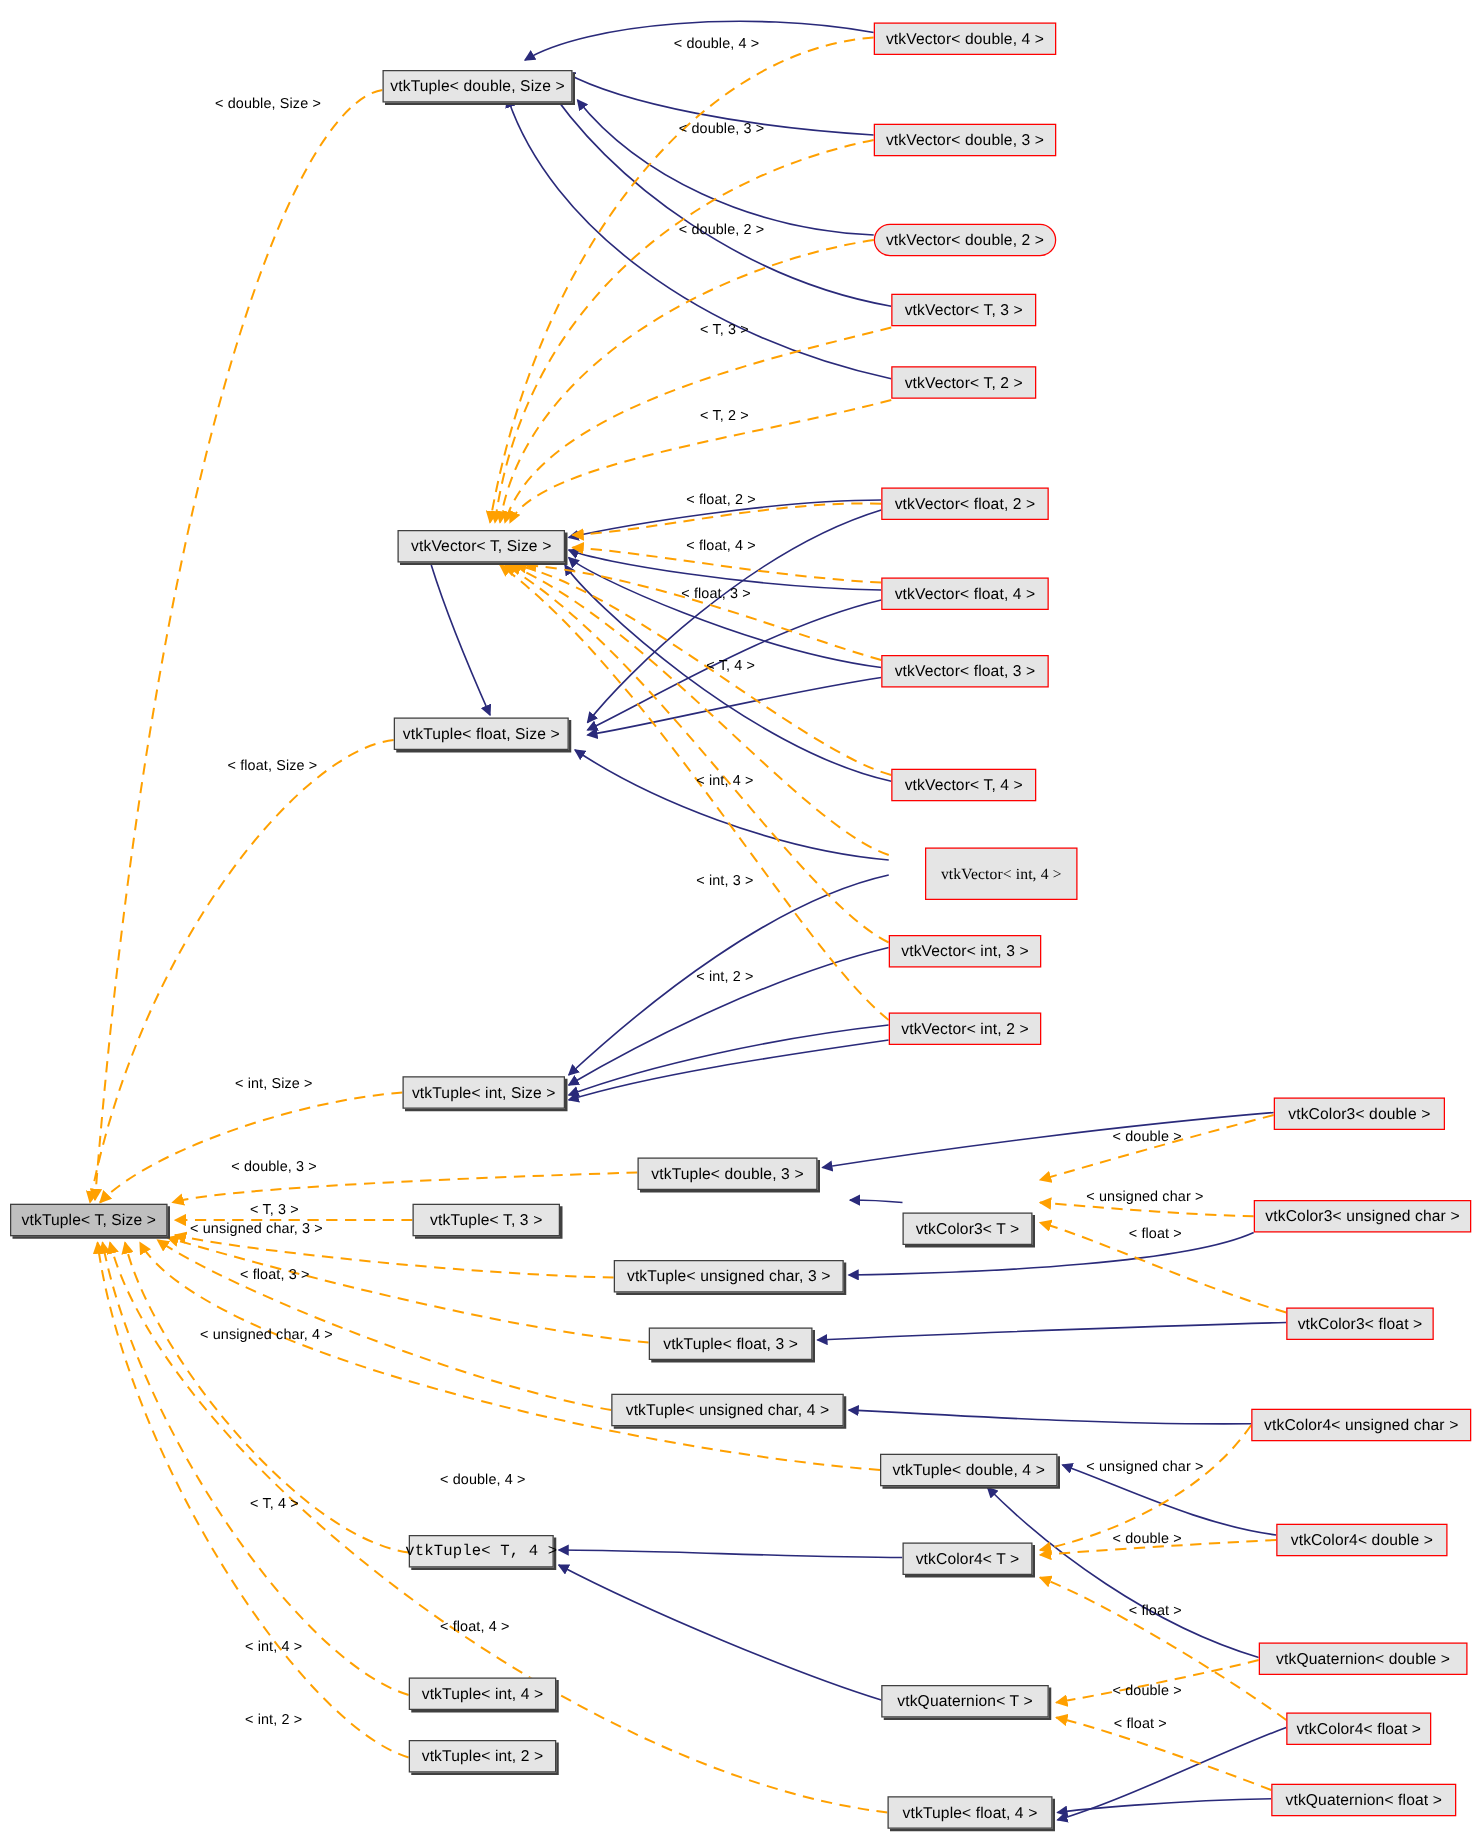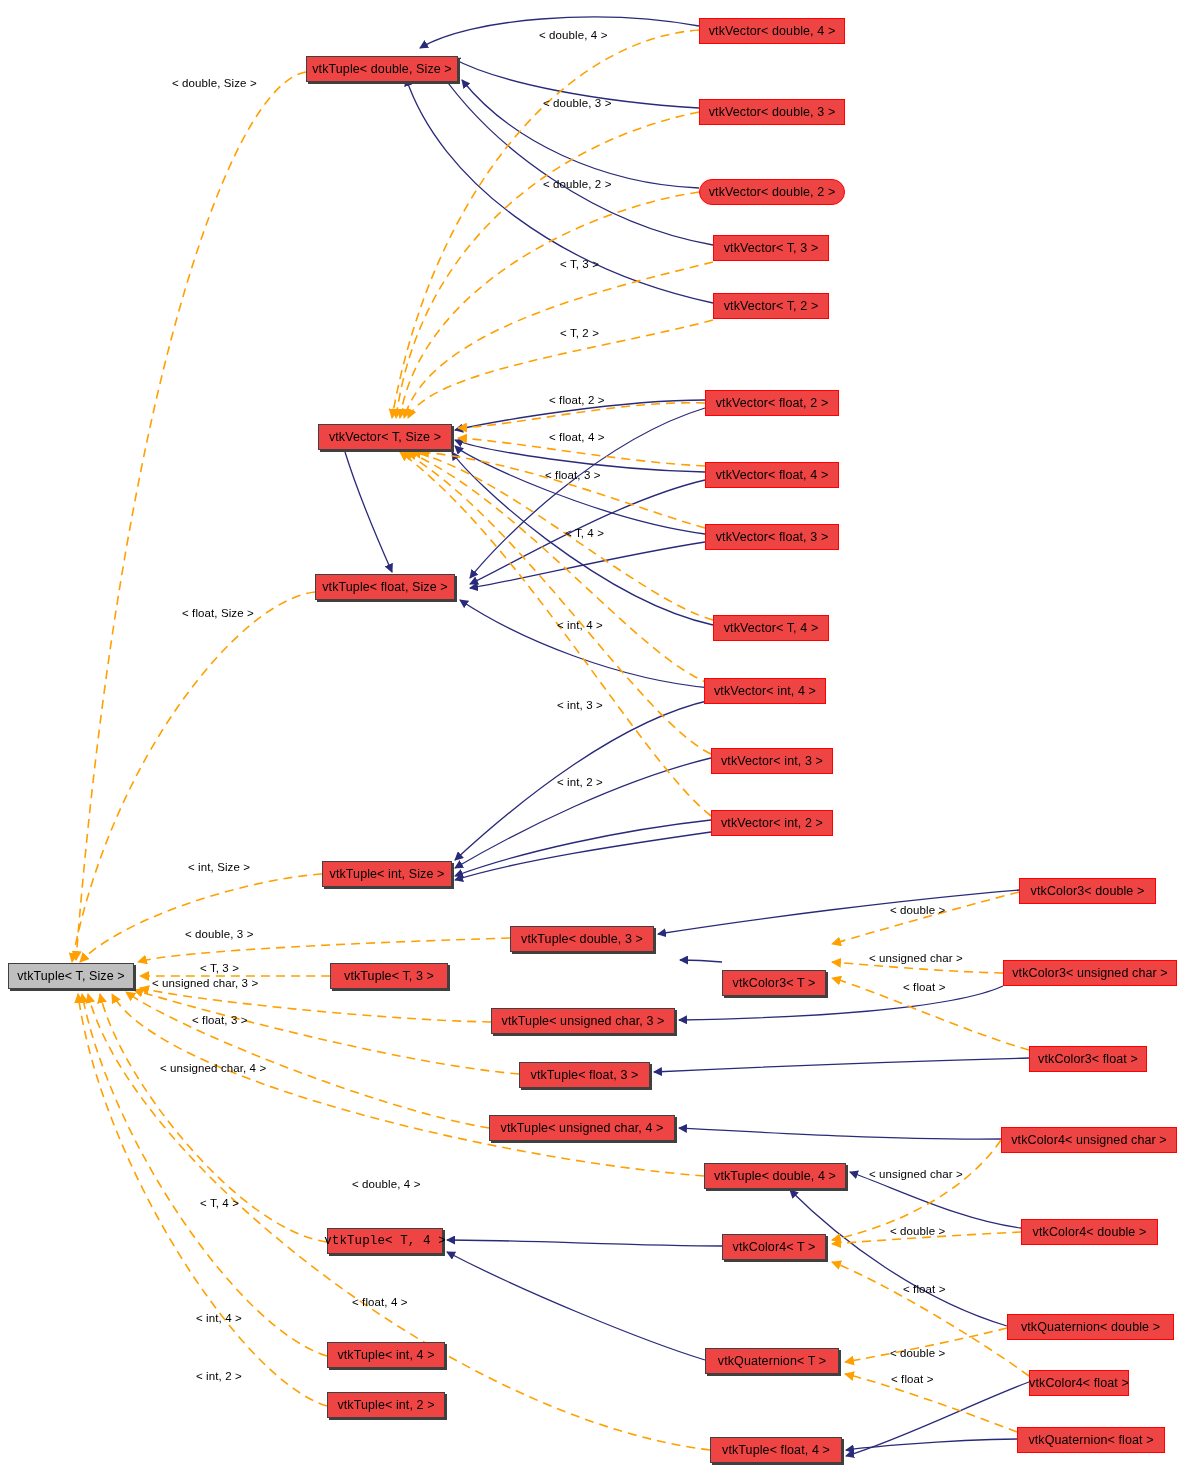--- a/index.html
+++ b/index.html
@@ -11,21 +11,21 @@
     overflow:hidden;
   }
   #edges{position:absolute;left:0;top:0;width:1181px;height:1476px;}
   .node{
     position:absolute;
     box-sizing:border-box;
     display:flex;align-items:center;justify-content:center;
     font-size:12.5px;
     color:#000000;
     white-space:nowrap;
-    background:#ef4444;
+    background:#e5e5e5;
     letter-spacing:0.1px;
     line-height:1;
   }
   
   .node.solid{
     border:1px solid #404040;
     box-shadow:2px 2px 0 0 #404040;
   }
   .node.red{
     border:1.4px solid #ff0000;
@@ -161,30 +161,30 @@
       <div class="node solid" style="left: 705px; top: 1348px; width: 134px; height: 26px;">vtkQuaternion&lt; T &gt;</div>
       <div class="node red" style="left: 699px; top: 18px; width: 146px; height: 26px;">vtkVector&lt; double, 4 &gt;</div>
       <div class="node red" style="left: 699px; top: 99px; width: 146px; height: 26px;">vtkVector&lt; double, 3 &gt;</div>
       <div class="node red" style="left: 699px; top: 179px; width: 146px; height: 26px; border-radius: 13px;">vtkVector&lt; double, 2 &gt;</div>
       <div class="node red" style="left: 713px; top: 235px; width: 116px; height: 26px;">vtkVector&lt; T, 3 &gt;</div>
       <div class="node red" style="left: 713px; top: 293px; width: 116px; height: 26px;">vtkVector&lt; T, 2 &gt;</div>
       <div class="node red" style="left: 705px; top: 390px; width: 134px; height: 26px;">vtkVector&lt; float, 2 &gt;</div>
       <div class="node red" style="left: 705px; top: 462px; width: 134px; height: 26px;">vtkVector&lt; float, 4 &gt;</div>
       <div class="node red" style="left: 705px; top: 524px; width: 134px; height: 26px;">vtkVector&lt; float, 3 &gt;</div>
       <div class="node red" style="left: 713px; top: 615px; width: 116px; height: 26px;">vtkVector&lt; T, 4 &gt;</div>
-      <div class="node red" style="left: 704px; top: 678px; width: 122px; height: 26px;">vtkVector&lt; int, 4 &gt;</div>
+      <div class="node red" style="left: 740px; top: 678px; width: 122px; height: 42px; font-family: Liberation Serif, serif;">vtkVector&lt; int, 4 &gt;</div>
       <div class="node red" style="left: 711px; top: 748px; width: 122px; height: 26px;">vtkVector&lt; int, 3 &gt;</div>
       <div class="node red" style="left: 711px; top: 810px; width: 122px; height: 26px;">vtkVector&lt; int, 2 &gt;</div>
       <div class="node red" style="left: 1019px; top: 878px; width: 137px; height: 26px;">vtkColor3&lt; double &gt;</div>
       <div class="node red" style="left: 1003px; top: 960px; width: 174px; height: 26px;">vtkColor3&lt; unsigned char &gt;</div>
       <div class="node red" style="left: 1029px; top: 1046px; width: 118px; height: 26px;">vtkColor3&lt; float &gt;</div>
       <div class="node red" style="left: 1001px; top: 1127px; width: 176px; height: 26px;">vtkColor4&lt; unsigned char &gt;</div>
       <div class="node red" style="left: 1021px; top: 1219px; width: 137px; height: 26px;">vtkColor4&lt; double &gt;</div>
       <div class="node red" style="left: 1007px; top: 1314px; width: 167px; height: 26px;">vtkQuaternion&lt; double &gt;</div>
-      <div class="node red" style="left: 1029px; top: 1370px; width: 100px; height: 26px;">vtkColor4&lt; float &gt;</div>
+      <div class="node red" style="left: 1029px; top: 1370px; width: 116px; height: 26px;">vtkColor4&lt; float &gt;</div>
       <div class="node red" style="left: 1017px; top: 1427px; width: 148px; height: 26px;">vtkQuaternion&lt; float &gt;</div>
     </div>
 
   <div id="labels-layer">
       <div class="elabel" style="left: 539px; top: 30px;">&lt; double, 4 &gt;</div>
       <div class="elabel" style="left: 172px; top: 78px; text-align: center;">&lt; double, Size &gt;</div>
       <div class="elabel" style="left: 543px; top: 98px;">&lt; double, 3 &gt;</div>
       <div class="elabel" style="left: 543px; top: 179px;">&lt; double, 2 &gt;</div>
       <div class="elabel" style="left: 560px; top: 259px;">&lt; T, 3 &gt;</div>
       <div class="elabel" style="left: 560px; top: 328px;">&lt; T, 2 &gt;</div>

